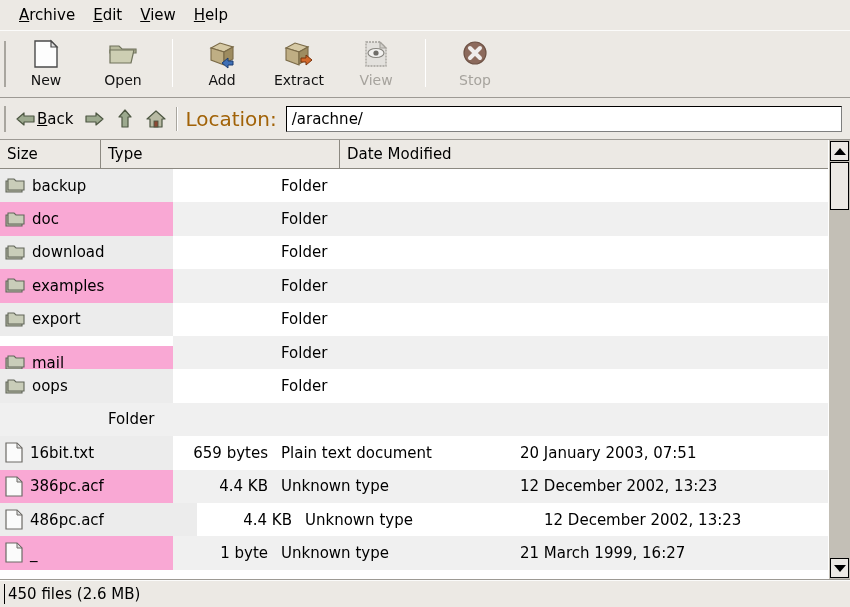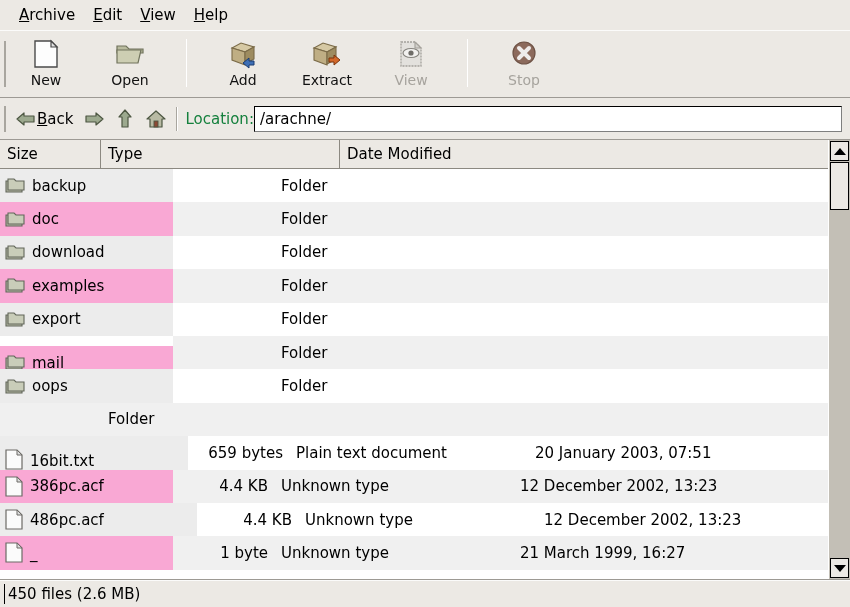--- a/index.html
+++ b/index.html
@@ -50,21 +50,21 @@
   }
   .handle i {
     display: block; width: 2px; height: 46px;
     background: #ffffff;
     border-right: 1px solid #a9a69f;
     border-left: 1px solid #a9a69f;
   }
   .toolbar {
     display: flex; align-items: flex-start;
     padding-top: 6px;
-    gap: 12px;
+    gap: 5px;
     flex: 1 1 auto;
   }
   .tbtn {
     width: 72px;
     display: flex; flex-direction: column; align-items: center;
     padding: 2px 0 0 0;
     cursor: default;
   }
   .tbtn .glyph { height: 30px; display:flex; align-items:center; justify-content:center;}
   .tbtn .lbl {
@@ -96,21 +96,21 @@
     padding: 3px 6px;
     font-size: 15px; color: #000;
     cursor: default;
   }
   .navbtn .mn { text-decoration: underline; }
   .loc-sep {
     width: 2px; height: 24px; margin: 0 7px 0 4px;
     background: #ffffff;
     border-left: 1px solid #a9a69f;
   }
-  .loc-label { font-size: 15px; color: #15803d; white-space: nowrap; }
+  .loc-label { font-size: 20px; color: #a16207; margin-right: 9px; white-space: nowrap; }
   .loc-entry {
     flex: 1 1 auto;
     height: 26px;
     background: #ffffff;
     border: 1px solid #000000;
     border-right-color: #7f7f7f;
     border-bottom-color: #7f7f7f;
     display: flex; align-items: center;
     padding: 0 5px;
     font-size: 15px; color: #000;
@@ -471,21 +471,21 @@
             <div class="cell c-size" style="width: 101px;"></div>
             <div class="cell c-type" style="width: 239px;">Folder</div>
             <div class="cell c-date" style="flex: 1 1 auto;"></div>
           </div>
           <div class="row even">
             <div class="cell c-size" style="width: 101px;"></div>
             <div class="cell c-type" style="width: 239px;">Folder</div>
             <div class="cell c-date" style="flex: 1 1 auto;"></div>
           </div>
           <div class="row odd">
-            <div class="cell c-name" style="width: 188px; align-items: flex-end;">
+            <div class="cell c-name" style="width: 173px;">
               <span>
                 <svg width="19" height="21" viewBox="0 0 19 21">
                   <path d="M2 1 h11 l5 5 v14 h-16 z" fill="#fbfbfb" stroke="#6d6b66" stroke-width="1.2"></path>
                   <path d="M13 1 v5 h5 z" fill="#dcdcdc" stroke="#6d6b66" stroke-width="1"></path>
                 </svg>
               </span>
               <span>16bit.txt</span>
             </div>
             <div class="cell c-size" style="width: 101px;">659 bytes</div>
             <div class="cell c-type" style="width: 239px;">Plain text document</div>

